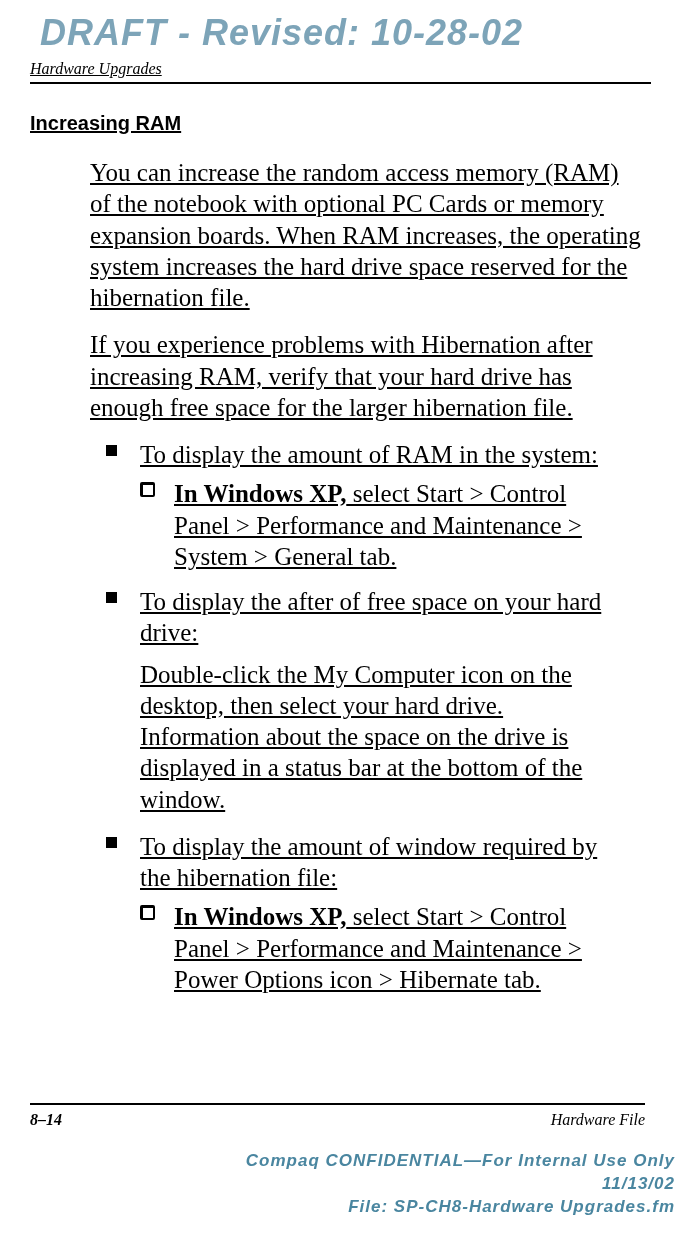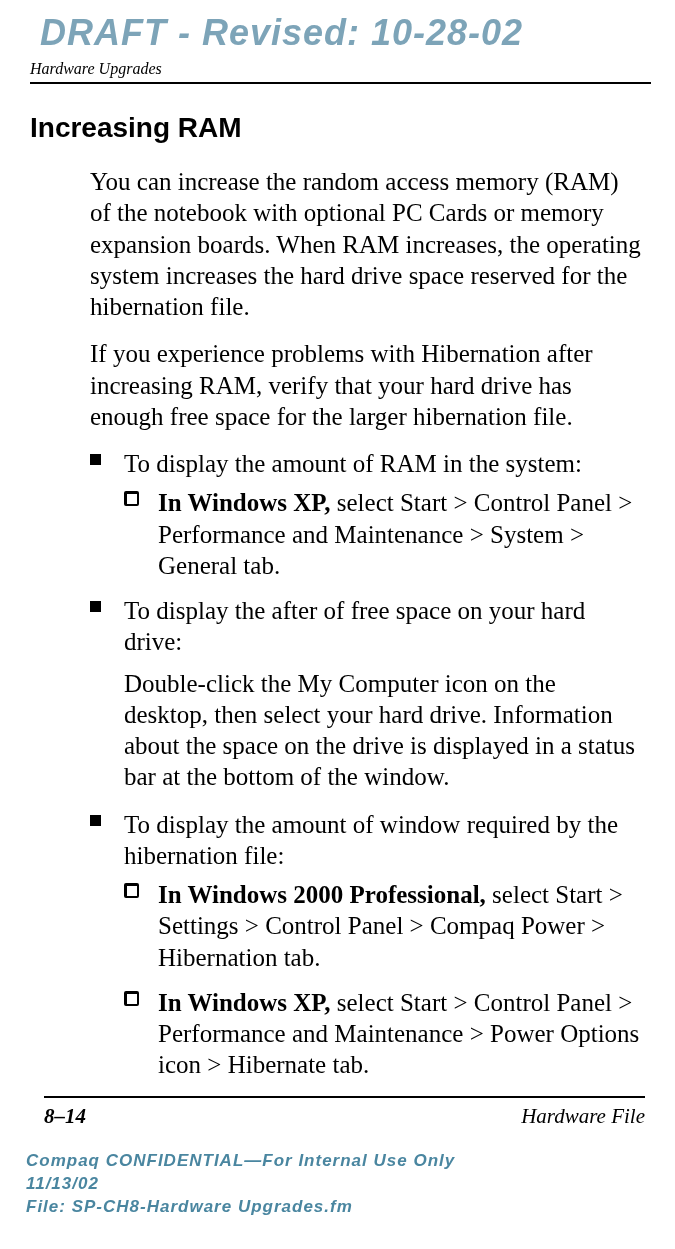--- a/index.html
+++ b/index.html
@@ -23,44 +23,45 @@
     font-size: 36px;
     letter-spacing: 1px;
     color: #7da4b8;
     margin-left: 40px;
   }
   .page {
     position: absolute;
     top: 60px;
     left: 30px;
     right: 24px;
+    text-decoration: underline;
   }
   .header-band {
     border-bottom: 2px solid #000;
     padding-bottom: 4px;
     margin-bottom: 28px;
   }
   .header-title {
     font-style: italic;
     font-size: 16px;
   }
   h1.section-title {
     font-family: Arial, Helvetica, sans-serif;
     font-weight: bold;
-    font-size: 28px;
+    font-size: 20px;
     margin-bottom: 22px;
   }
   .body-block {
     margin-left: 60px;
     margin-right: 10px;
     font-size: 25px;
     line-height: 1.25;
   }
   .body-block p { margin-bottom: 16px; }
-  ul.square { list-style: none; margin: 0; padding: 0; }
+  ul.square { list-style: none; margin: 16px; padding: 0; }
   ul.square > li { position: relative; padding-left: 34px; margin-bottom: 14px; }
   ul.square > li::before {
     content: "";
     position: absolute;
     left: 0; top: 6px;
     width: 11px; height: 11px;
     background: #000;
   }
   ul.hollow { list-style: none; margin: 8px 0 0 0; padding: 0; }
   ul.hollow > li { position: relative; padding-left: 34px; margin-bottom: 14px; }
@@ -71,35 +72,35 @@
     width: 11px; height: 11px;
     border: 2px solid #000;
     border-radius: 2px;
     box-shadow: 1px 1px 0 0 #000 inset;
   }
   .sub-para { margin-top: 10px; }
   strong.bold { font-weight: bold; }
   .footer {
     position: absolute;
     bottom: 120px;
-    left: 44px;
+    left: 30px;
     right: 30px;
     border-top: 2px solid #000;
     padding-top: 6px;
     display: flex;
     justify-content: space-between;
     font-style: italic;
-    font-size: 21px;
+    font-size: 16px;
   }
   .footer-left { font-weight: bold; }
   .conf-block {
     position: absolute;
     bottom: 30px;
     left: 0; right: 0;
-    text-align: left;
+    text-align: right;
     font-family: Arial, Helvetica, sans-serif;
     font-style: italic;
     font-weight: bold;
     color: #4a86a0;
     font-size: 17px;
     letter-spacing: 1px;
     line-height: 1.35;
     padding-left: 26px;
   }
 </style>
@@ -131,23 +132,20 @@
 
       <li>
         <span>To display the after of free space on your hard drive:</span>
         <p class="sub-para">Double-click the My Computer icon on the desktop, then select your hard drive. Information about the space on the drive is displayed in a status bar at the bottom of the window.</p>
       </li>
 
       <li>
         <span>To display the amount of window required by the hibernation file:</span>
         <ul class="hollow">
           <li>
-            <strong class="bold">In Windows 2000 Professional,</strong><span> select Start &gt; Settings &gt; Control Panel &gt; Compaq Power &gt; Hibernation tab.</span>
-          </li>
-          <li>
             <strong class="bold">In Windows XP,</strong><span> select Start &gt; Control Panel &gt; Performance and Maintenance &gt; Power Options icon &gt; Hibernate tab.</span>
           </li>
         </ul>
       </li>
     </ul>
   </div>
 </div>
 
 <div class="footer">
   <span class="footer-left">8–14</span>

